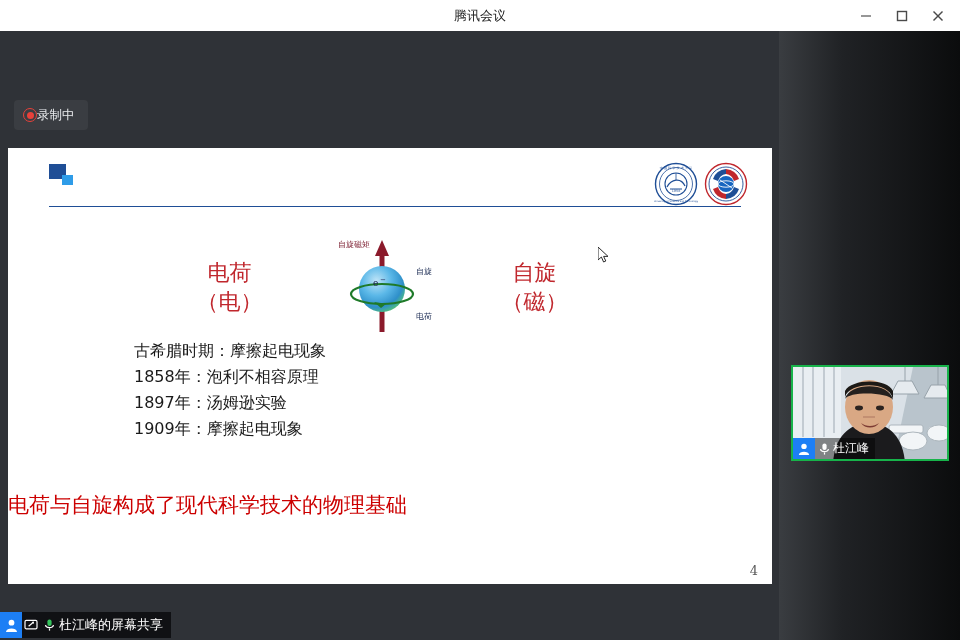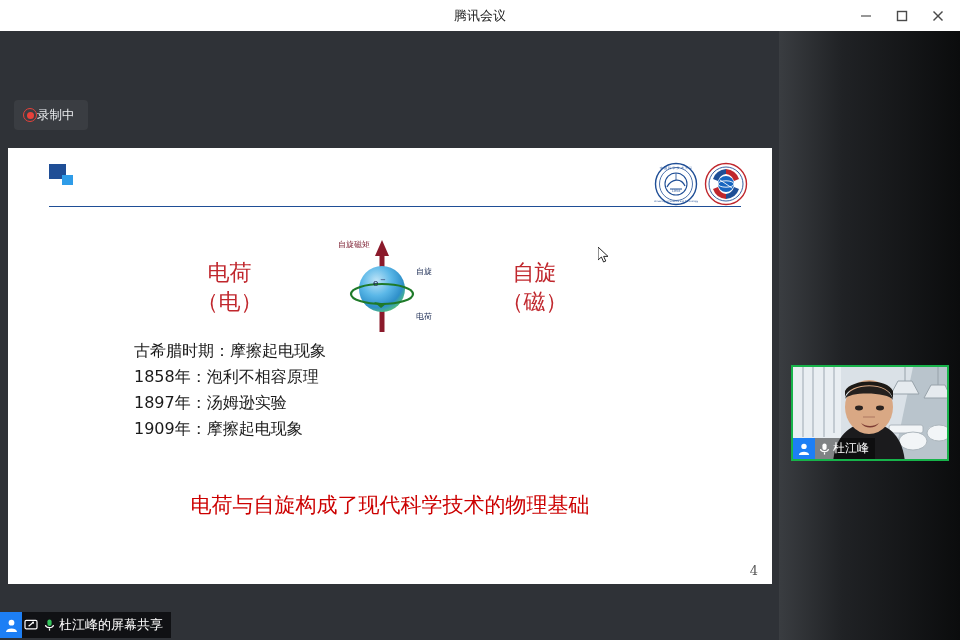--- a/index.html
+++ b/index.html
@@ -190,21 +190,21 @@
   }
   .timeline.left  { left: 126px; }
   .timeline.right { left: 412px; }
   .timeline div { height: 26px; }
 
   
   .conclusion {
     position: absolute;
     left: 0; top: 343px;
     width: 764px;
-    text-align: center;
+    text-align: left;
     color: #cc0000;
     font-size: 21px;
     font-family: "DejaVu Sans", "Liberation Sans", sans-serif;
   }
   .page-num {
     position: absolute;
     right: 14px; bottom: 6px;
     font-size: 13px;
     color: #5a5a5a;
     font-family: "DejaVu Serif", "Liberation Serif", serif;

